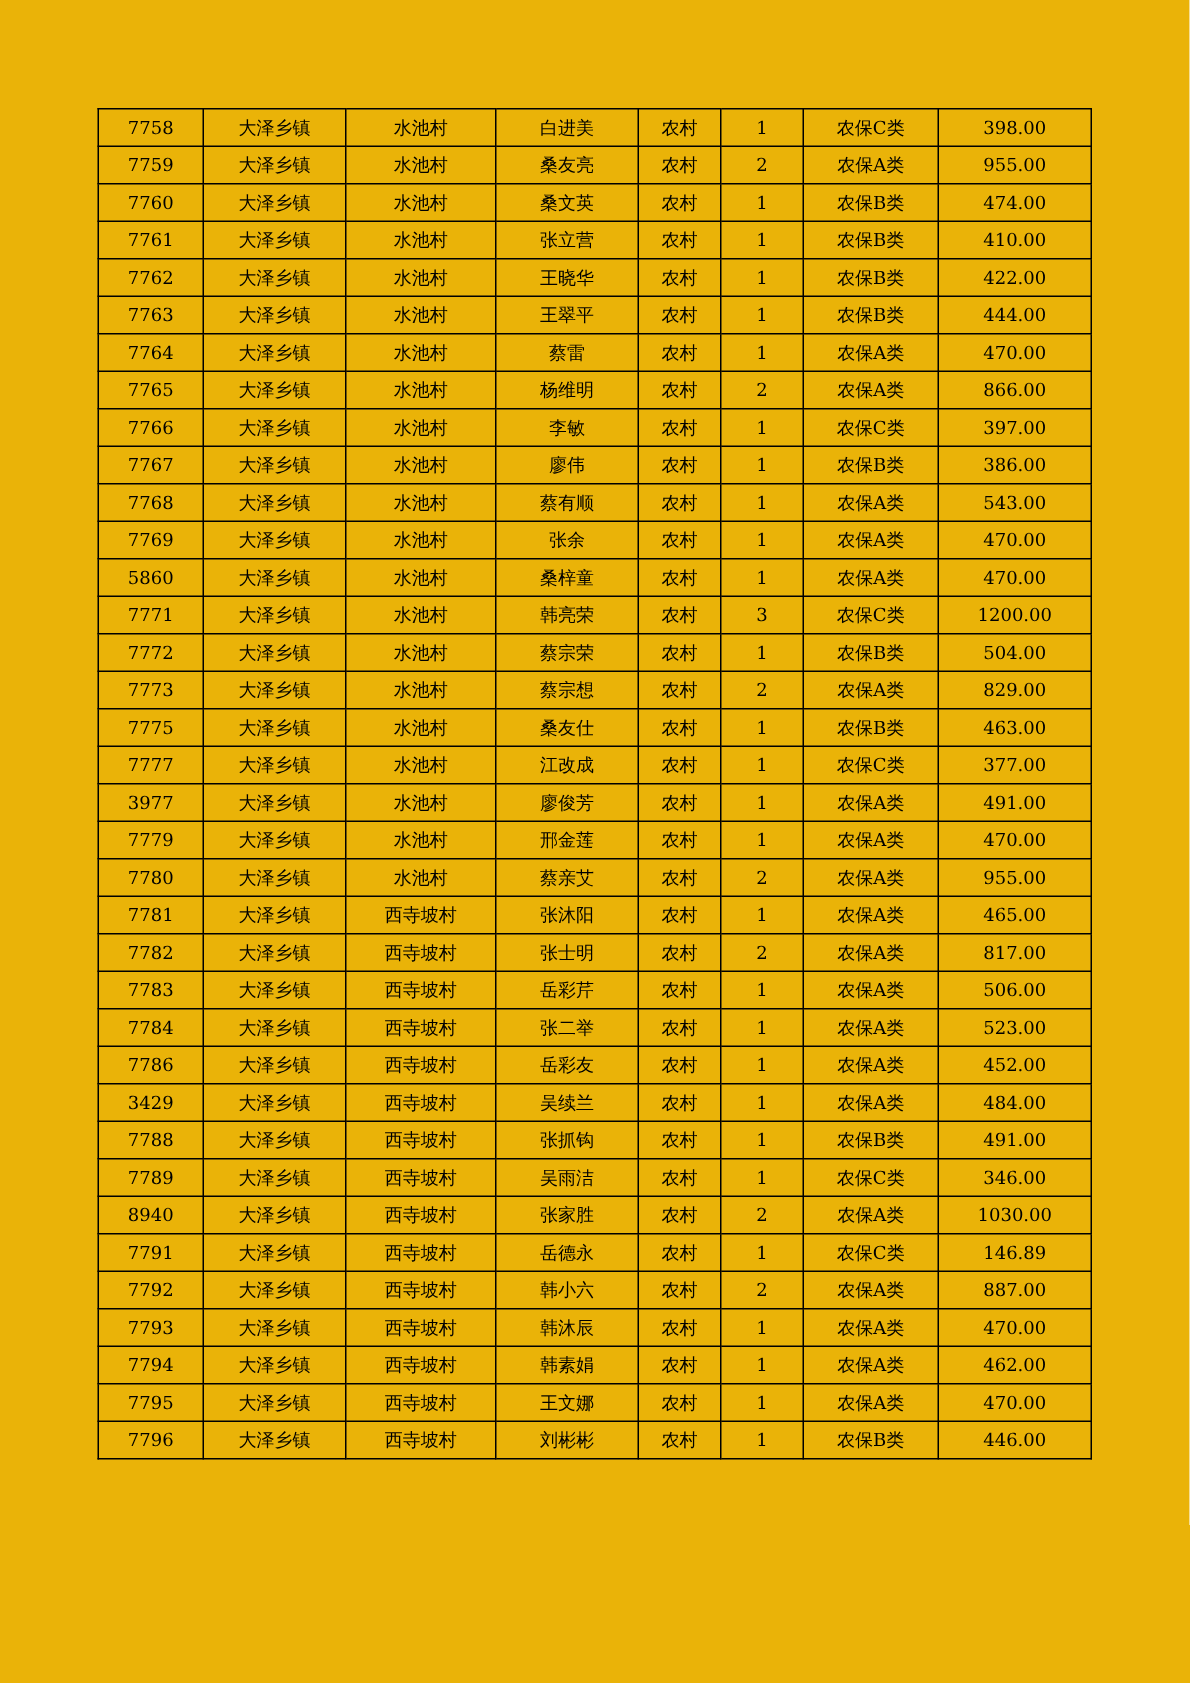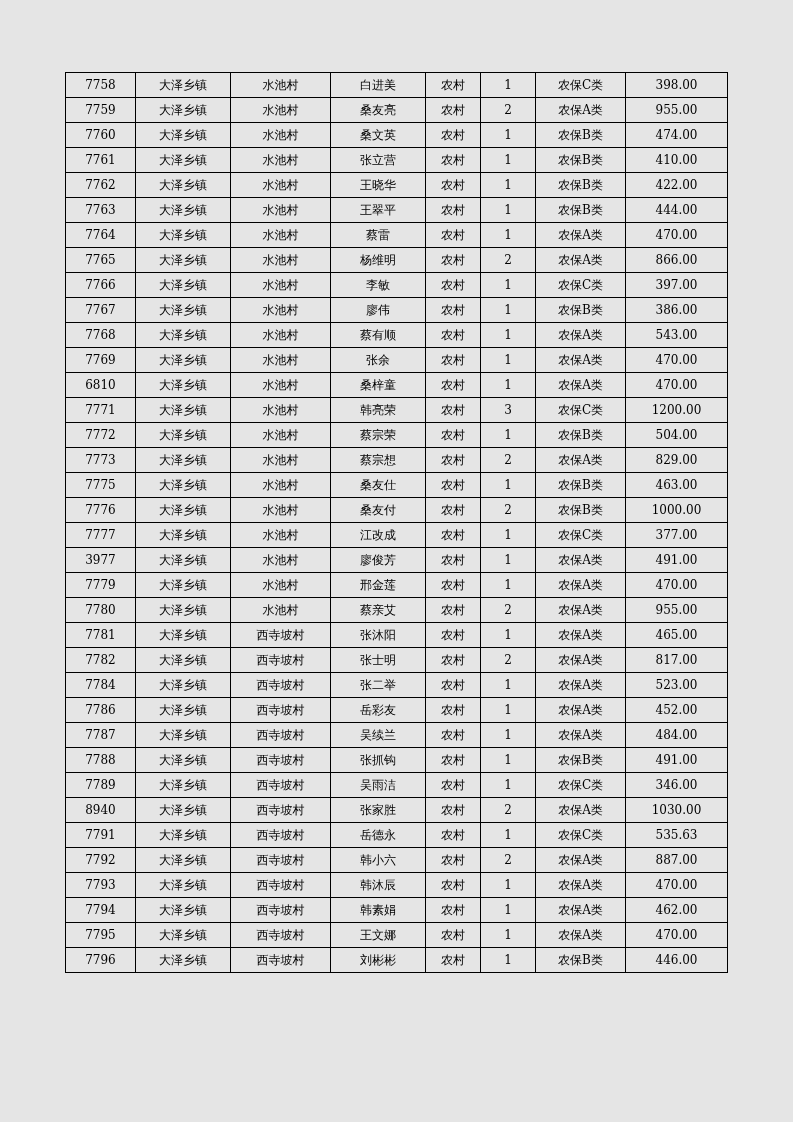--- a/index.html
+++ b/index.html
@@ -13,21 +13,21 @@
     position: relative;
     font-family: "DejaVu Serif", "Liberation Serif", serif;
     color: #000000;
   }
   .page {
     position: absolute;
     left: 0;
     top: 0;
     width: 793px;
     height: 1122px;
-    background: #e5e5e5;
+    background: #eab308;
     overflow: hidden;
   }
   table.data-table {
     position: absolute;
     left: 65px;
     top: 72px;
     border-collapse: collapse;
     table-layout: fixed;
     width: 662px;
   }
@@ -181,21 +181,21 @@
           <td>7769</td>
           <td>大泽乡镇</td>
           <td>水池村</td>
           <td>张余</td>
           <td>农村</td>
           <td>1</td>
           <td>农保A类</td>
           <td>470.00</td>
         </tr>
         <tr>
-          <td>6810</td>
+          <td>5860</td>
           <td>大泽乡镇</td>
           <td>水池村</td>
           <td>桑梓童</td>
           <td>农村</td>
           <td>1</td>
           <td>农保A类</td>
           <td>470.00</td>
         </tr>
         <tr>
           <td>7771</td>
@@ -231,30 +231,20 @@
           <td>7775</td>
           <td>大泽乡镇</td>
           <td>水池村</td>
           <td>桑友仕</td>
           <td>农村</td>
           <td>1</td>
           <td>农保B类</td>
           <td>463.00</td>
         </tr>
         <tr>
-          <td>7776</td>
-          <td>大泽乡镇</td>
-          <td>水池村</td>
-          <td>桑友付</td>
-          <td>农村</td>
-          <td>2</td>
-          <td>农保B类</td>
-          <td>1000.00</td>
-        </tr>
-        <tr>
           <td>7777</td>
           <td>大泽乡镇</td>
           <td>水池村</td>
           <td>江改成</td>
           <td>农村</td>
           <td>1</td>
           <td>农保C类</td>
           <td>377.00</td>
         </tr>
         <tr>
@@ -301,41 +291,51 @@
           <td>7782</td>
           <td>大泽乡镇</td>
           <td>西寺坡村</td>
           <td>张士明</td>
           <td>农村</td>
           <td>2</td>
           <td>农保A类</td>
           <td>817.00</td>
         </tr>
         <tr>
+          <td>7783</td>
+          <td>大泽乡镇</td>
+          <td>西寺坡村</td>
+          <td>岳彩芹</td>
+          <td>农村</td>
+          <td>1</td>
+          <td>农保A类</td>
+          <td>506.00</td>
+        </tr>
+        <tr>
           <td>7784</td>
           <td>大泽乡镇</td>
           <td>西寺坡村</td>
           <td>张二举</td>
           <td>农村</td>
           <td>1</td>
           <td>农保A类</td>
           <td>523.00</td>
         </tr>
         <tr>
           <td>7786</td>
           <td>大泽乡镇</td>
           <td>西寺坡村</td>
           <td>岳彩友</td>
           <td>农村</td>
           <td>1</td>
           <td>农保A类</td>
           <td>452.00</td>
         </tr>
         <tr>
-          <td>7787</td>
+          <td>3429</td>
           <td>大泽乡镇</td>
           <td>西寺坡村</td>
           <td>吴续兰</td>
           <td>农村</td>
           <td>1</td>
           <td>农保A类</td>
           <td>484.00</td>
         </tr>
         <tr>
           <td>7788</td>
@@ -368,21 +368,21 @@
           <td>1030.00</td>
         </tr>
         <tr>
           <td>7791</td>
           <td>大泽乡镇</td>
           <td>西寺坡村</td>
           <td>岳德永</td>
           <td>农村</td>
           <td>1</td>
           <td>农保C类</td>
-          <td>535.63</td>
+          <td>146.89</td>
         </tr>
         <tr>
           <td>7792</td>
           <td>大泽乡镇</td>
           <td>西寺坡村</td>
           <td>韩小六</td>
           <td>农村</td>
           <td>2</td>
           <td>农保A类</td>
           <td>887.00</td>

